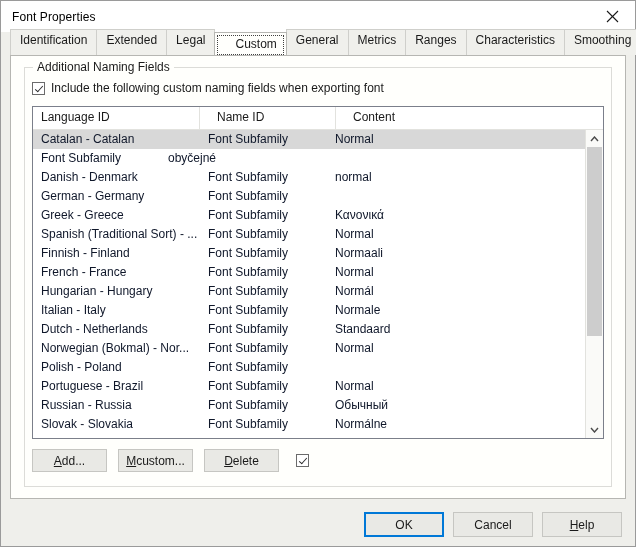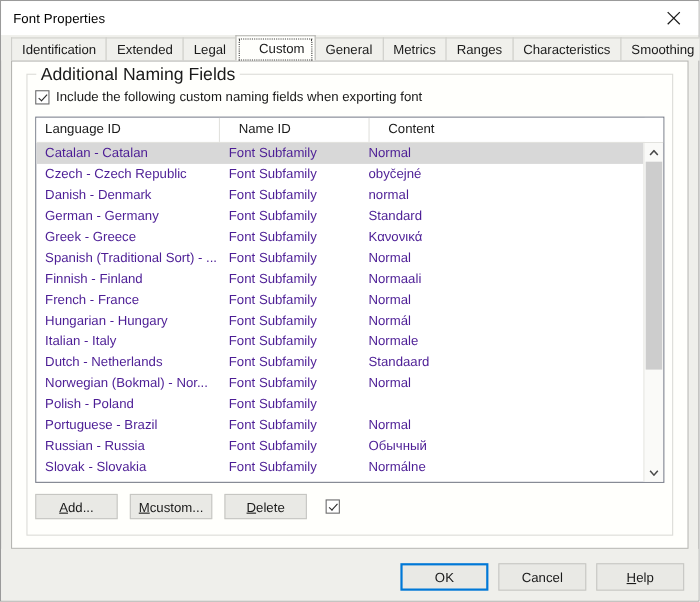--- a/index.html
+++ b/index.html
@@ -58,21 +58,21 @@
   .tabstrip {
     position: relative;
     height: 23px;
     flex: none;
     display: flex;
     align-items: flex-end;
     padding-left: 9px;
     background: #efefeb;
   }
   .tab {
-    height: 21px;
+    height: 26px;
     line-height: 21px;
     padding: 0 9px;
     font-size: 12px;
     color: #1a1a1a;
     background: #f0f0ec;
     border: 1px solid #cfcfcb;
     border-bottom: none;
     box-sizing: border-box;
     margin-right: -1px;
     position: relative;
@@ -113,21 +113,21 @@
     bottom: 11px;
     border: 1px solid #dcdcd8;
     box-sizing: border-box;
   }
   .group-legend {
     position: absolute;
     top: -8px;
     left: 8px;
     background: #fffffc;
     padding: 0 4px;
-    font-size: 16px;
+    font-size: 12px;
     color: #1a1a1a;
     white-space: nowrap;
   }
 
   
   .chk-row {
     display: flex;
     align-items: center;
     position: absolute;
   }
@@ -188,21 +188,21 @@
   .col-name { width: 127px; flex: none; }
   .col-cont { flex: 1 1 auto; border-right: none !important; }
   .lv-row {
     display: flex;
     height: 19px;
     align-items: center;
   }
   .lv-row.selected { background: #d8d8d8; }
   .lv-row .cell {
     font-size: 12px;
-    color: #4c1d95;
+    color: #0f172a;
     line-height: 19px;
     padding-left: 8px;
     box-sizing: border-box;
     white-space: nowrap;
     overflow: hidden;
   }
 
   
   .vscroll {
     width: 17px;
@@ -348,33 +348,31 @@
         </div>
 
         <div class="lv-area">
           <div class="lv-rows-wrap" id="rows-wrap">
               <div class="lv-row selected">
                 <div class="cell col-lang">Catalan - Catalan</div>
                 <div class="cell col-name">Font Subfamily</div>
                 <div class="cell col-cont">Normal</div>
               </div>
               <div class="lv-row">
-                <div class="cell col-lang">Czech - Czech Republic</div>
                 <div class="cell col-name">Font Subfamily</div>
                 <div class="cell col-cont">obyčejné</div>
               </div>
               <div class="lv-row">
                 <div class="cell col-lang">Danish - Denmark</div>
                 <div class="cell col-name">Font Subfamily</div>
                 <div class="cell col-cont">normal</div>
               </div>
               <div class="lv-row">
                 <div class="cell col-lang">German - Germany</div>
                 <div class="cell col-name">Font Subfamily</div>
-                <div class="cell col-cont">Standard</div>
               </div>
               <div class="lv-row">
                 <div class="cell col-lang">Greek - Greece</div>
                 <div class="cell col-name">Font Subfamily</div>
                 <div class="cell col-cont">Κανονικά</div>
               </div>
               <div class="lv-row">
                 <div class="cell col-lang">Spanish (Traditional Sort) - ...</div>
                 <div class="cell col-name">Font Subfamily</div>
                 <div class="cell col-cont">Normal</div>

